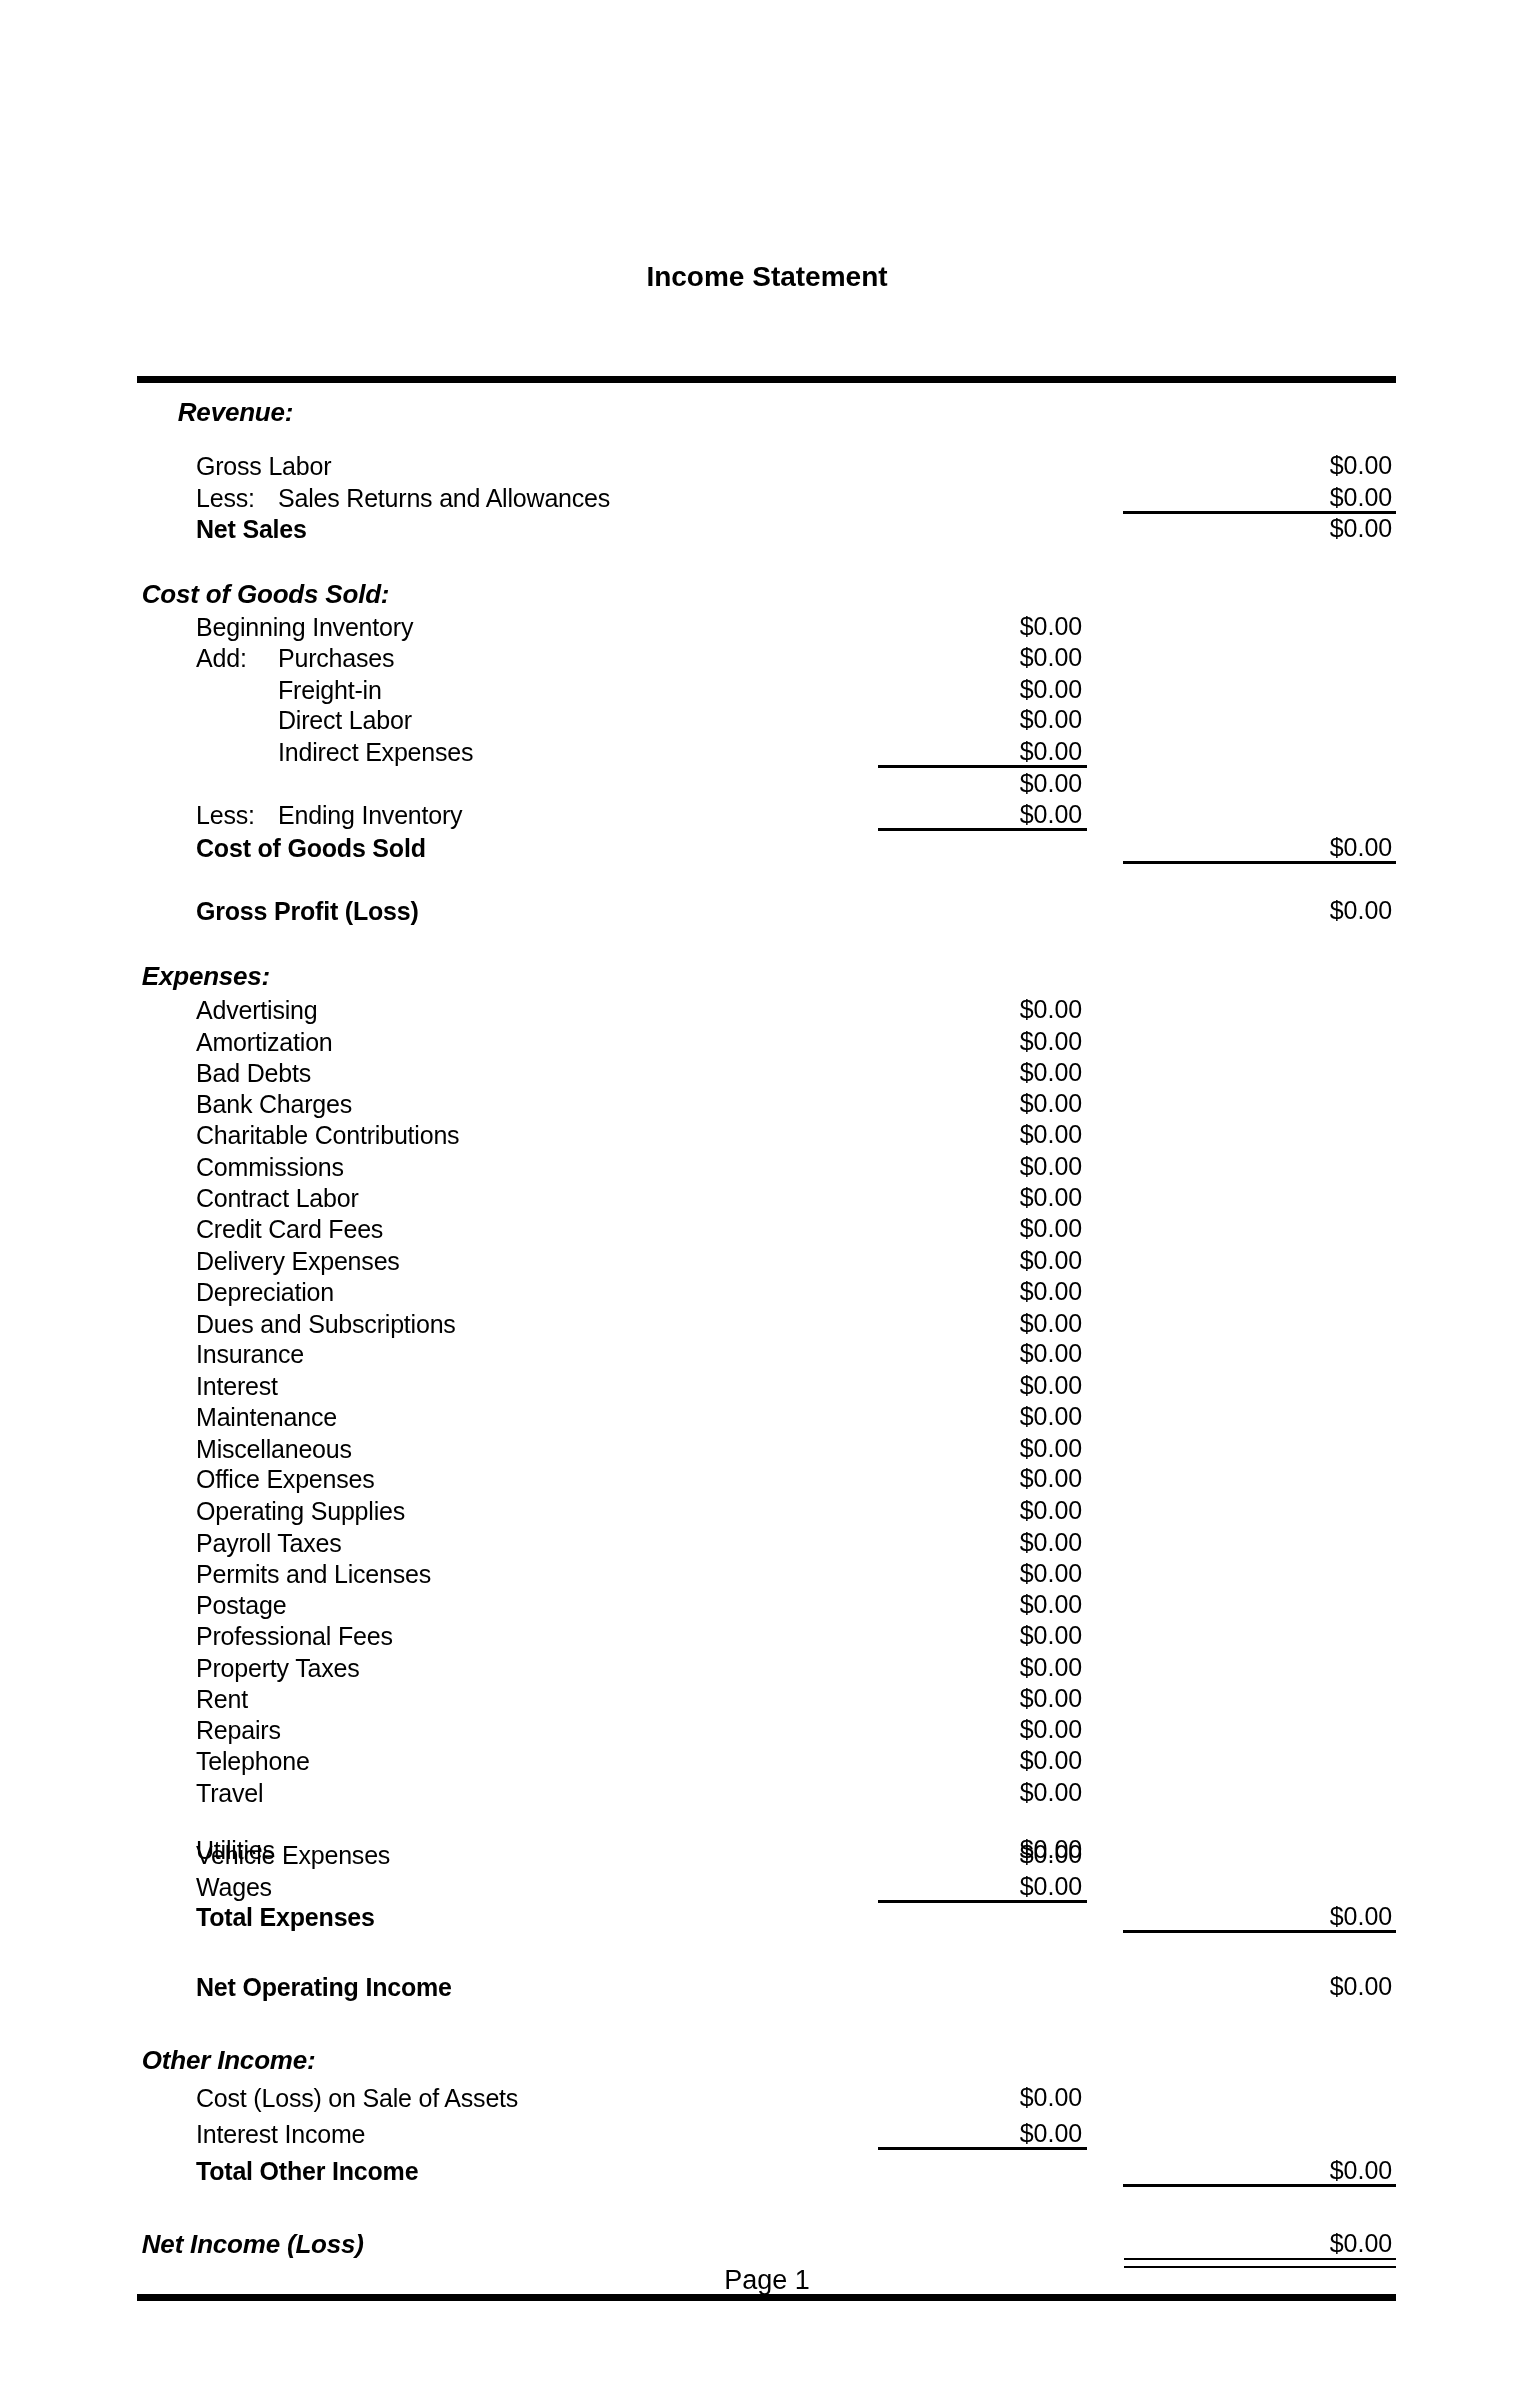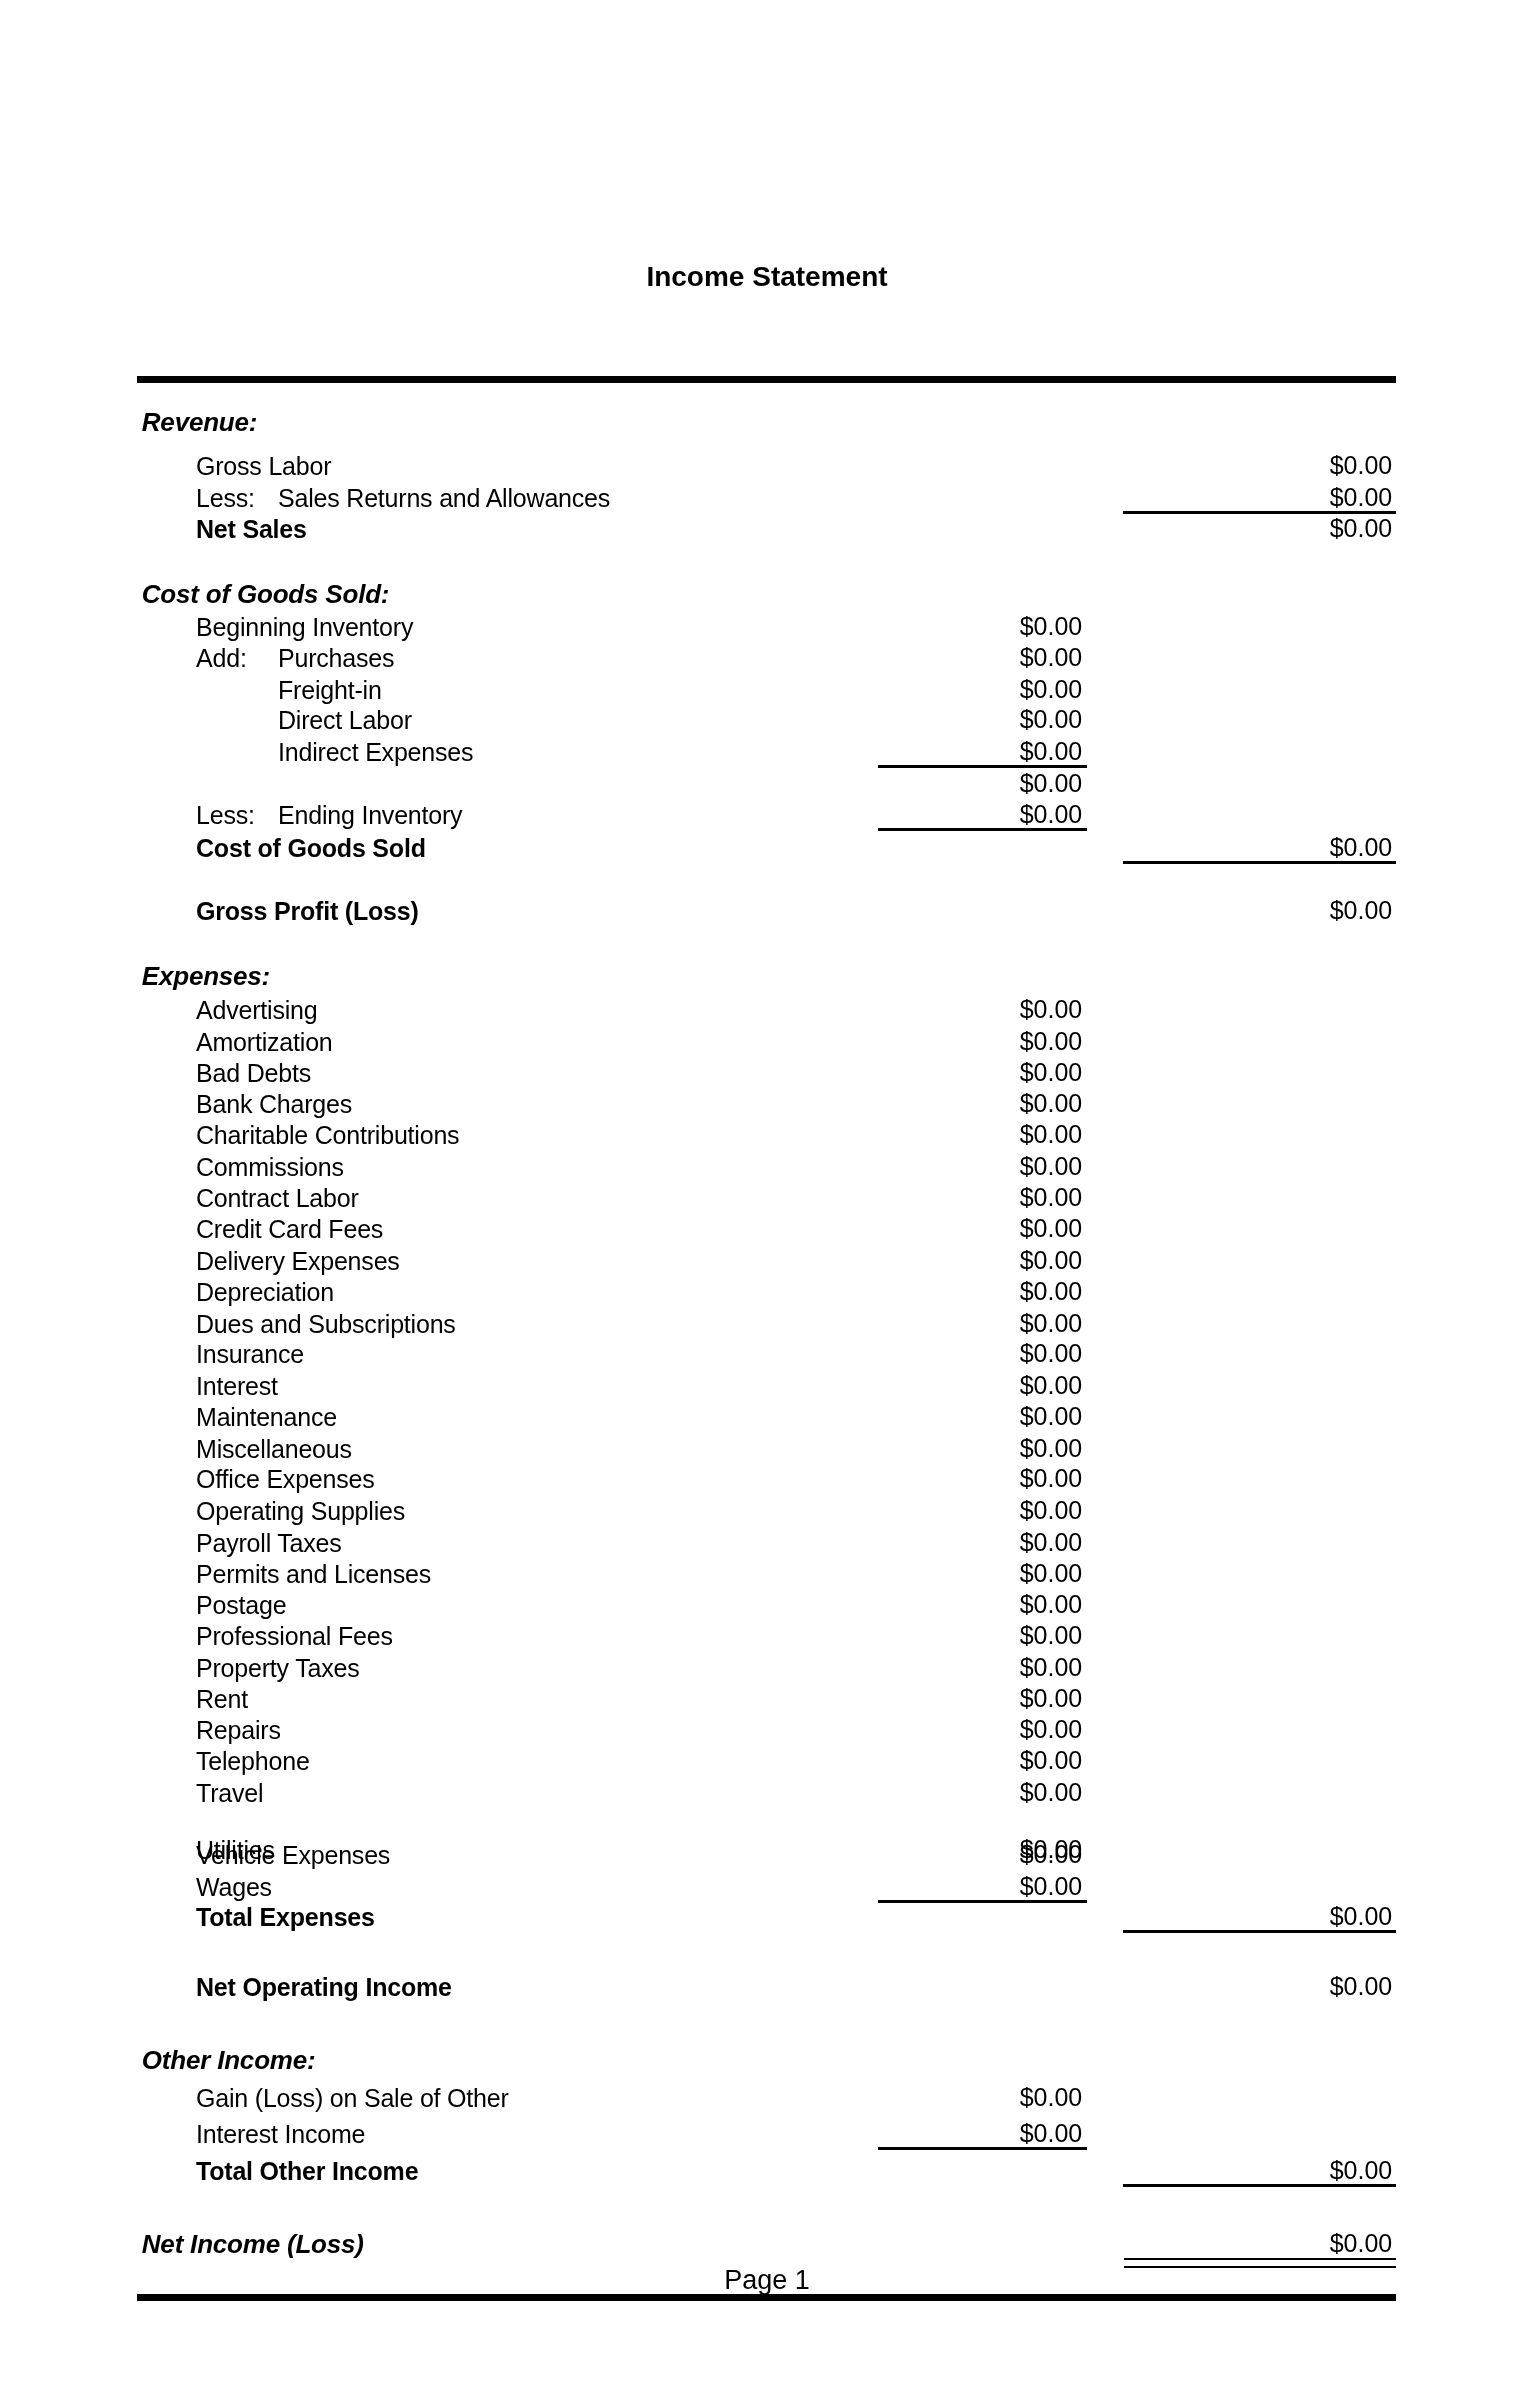--- a/index.html
+++ b/index.html
@@ -56,21 +56,21 @@
 
 <div class="page">
 
 
   <div class="doc-title" style="top:261px;">Income Statement</div>
 
 
   <div class="rule" style="top:376px;"></div>
 
   <div id="rows-container">
-      <div class="row" style="top: 406px;">
+      <div class="row" style="top: 396px; margin-left: 36px;">
         <span class="label ind0 section">Revenue:</span>
       </div>
       <div class="row" style="top: 450px;">
         <span class="label ind1">Gross Labor</span>
         <span class="amt right">$0.00</span>
       </div>
       <div class="row" style="top: 482px;">
         <span class="label prefix">Less:</span>
         <span class="label ind2">Sales Returns and Allowances</span>
         <span class="amt right ul">$0.00</span>
@@ -244,21 +244,21 @@
         <span class="amt right ul">$0.00</span>
       </div>
       <div class="row" style="top: 1971px;">
         <span class="label ind1 bold">Net Operating Income</span>
         <span class="amt right">$0.00</span>
       </div>
       <div class="row" style="top: 2044px;">
         <span class="label ind0 section">Other Income:</span>
       </div>
       <div class="row" style="top: 2082px;">
-        <span class="label ind1">Gain (Loss) on Sale of Other</span>
+        <span class="label ind1">Cost (Loss) on Sale of Assets</span>
         <span class="amt inner">$0.00</span>
       </div>
       <div class="row" style="top: 2118px;">
         <span class="label ind1">Interest Income</span>
         <span class="amt inner ul">$0.00</span>
       </div>
       <div class="row" style="top: 2155px;">
         <span class="label ind1 bold">Total Other Income</span>
         <span class="amt right ul">$0.00</span>
       </div>

